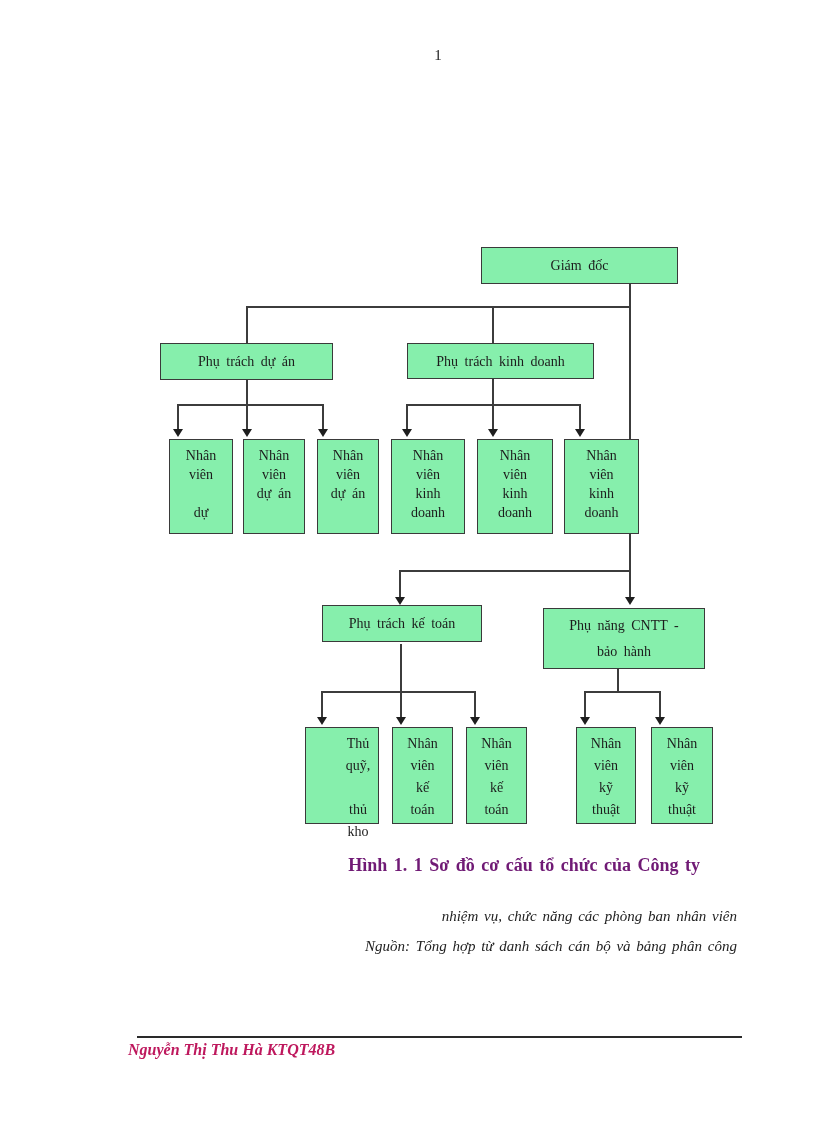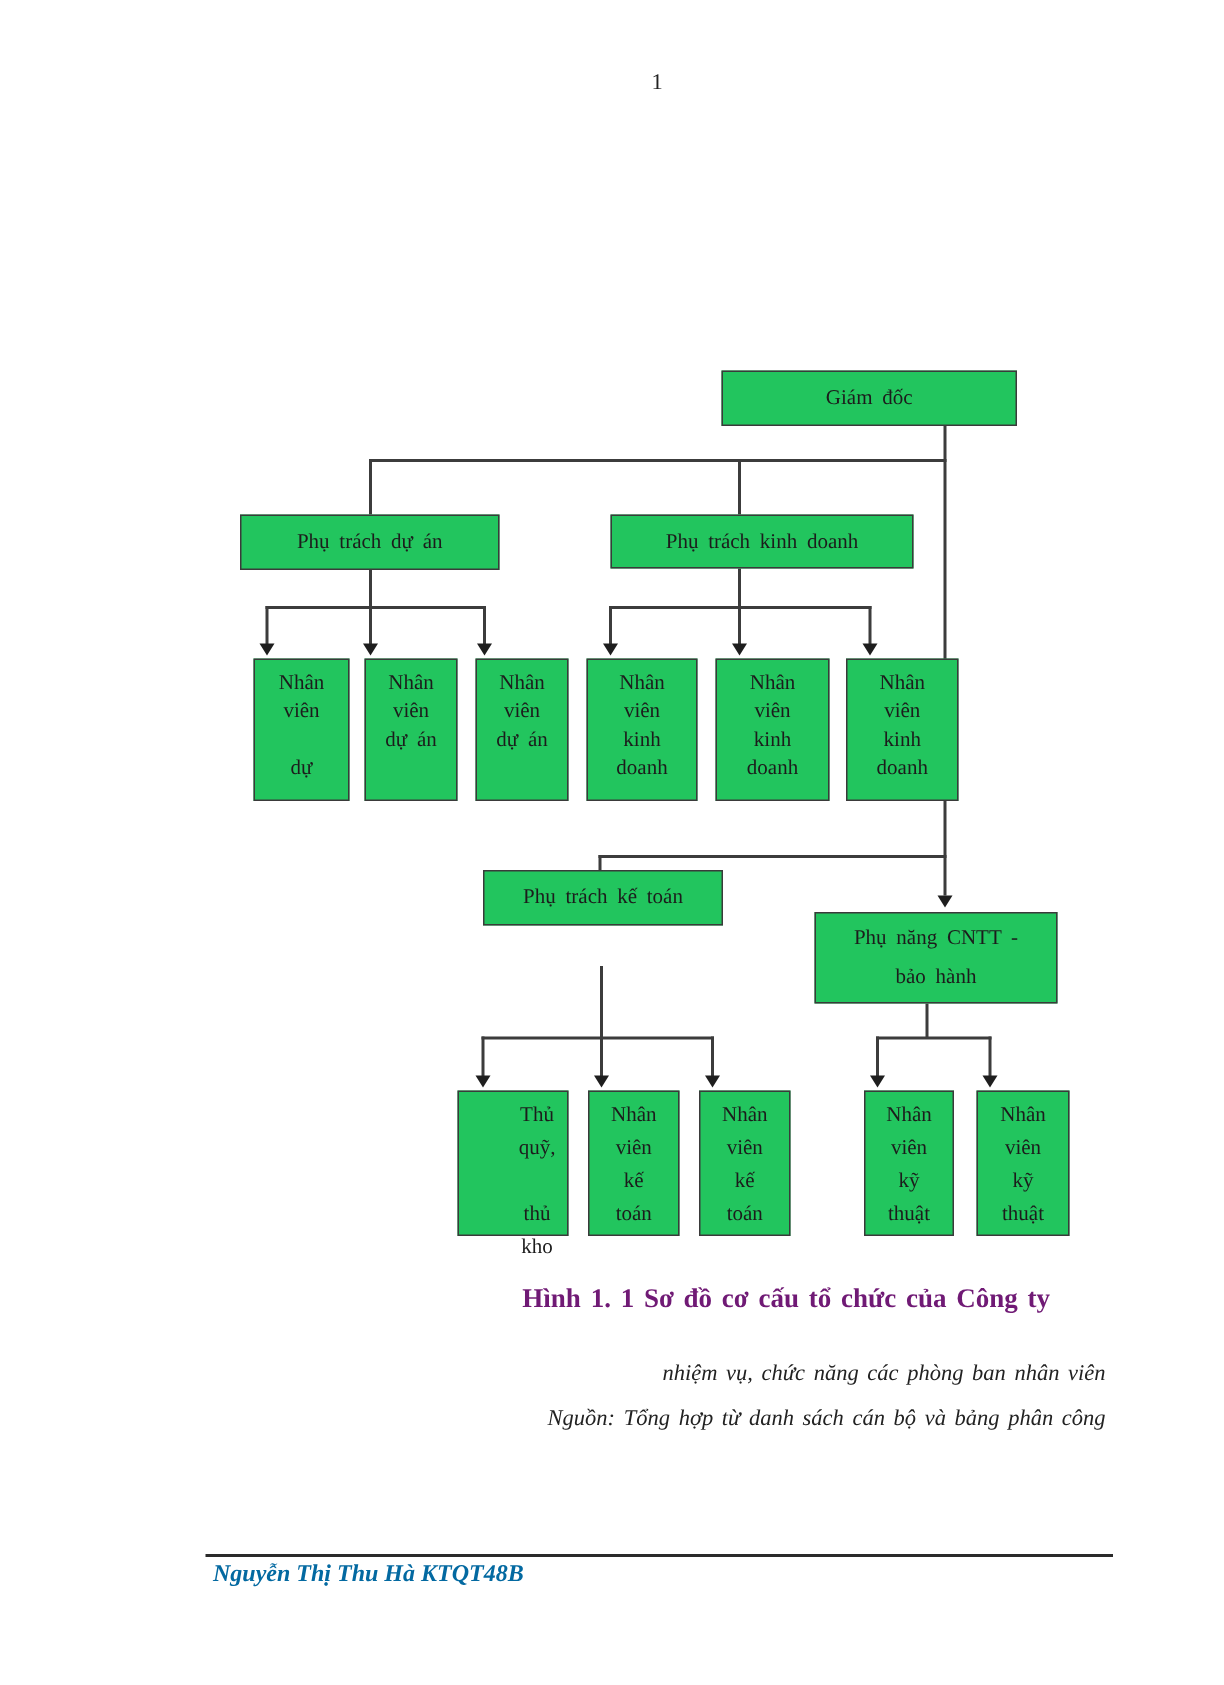--- a/index.html
+++ b/index.html
@@ -23,21 +23,21 @@
     width: 60px;
     text-align: center;
     font-size: 15px;
     color: #222;
   }
   .org-chart { position: absolute; left: 0; top: 0; width: 816px; height: 840px; }
   .node {
     position: absolute;
     box-sizing: border-box;
     border: 1.5px solid #3a3a3a;
-    background: #22c55e;
+    background: #86efac;
     text-align: center;
     font-size: 14px;
     color: #1c1c1c;
     word-spacing: 3px;
     display: flex;
     flex-direction: column;
     align-items: center;
   }
   .node.middle { justify-content: center; }
   .node.stack { justify-content: flex-start; margin-left: 21px; }
@@ -80,26 +80,26 @@
   .footer-rule {
     position: absolute;
     left: 137px;
     top: 1036px;
     width: 605px;
     height: 2px;
     background: #2a2a2a;
   }
   .footer-author {
     position: absolute;
-    left: 142px;
+    left: 128px;
     top: 1041px;
     font-size: 16px;
     font-weight: bold;
     font-style: italic;
-    color: #0369a1;
+    color: #be185d;
   }
 </style>
 </head>
 <body>
 
 <div class="page">
 
   <div class="page-number">1</div>
 
   <div class="org-chart">
@@ -150,21 +150,21 @@
     <div class="arrow-down" style="left:655px;top:717px;"></div>
 
     <div class="node middle" style="left:481px;top:247px;width:197px;height:37px;">
       <div class="nl">Giám  đốc</div>
     </div>
 
     <div class="node middle" style="left:160px;top:343px;width:173px;height:37px;">
       <div class="nl">Phụ trách dự án</div>
     </div>
 
-    <div class="node middle" style="left:407px;top:343px;width:202px;height:36px;">
+    <div class="node middle" style="left:407px;top:343px;width:187px;height:36px;">
       <div class="nl">Phụ trách kinh  doanh</div>
     </div>
 
     <div class="node stack" style="left:148px;top:439px;width:64px;height:95px;padding-top:6px;">
       <div class="nl">Nhân</div>
       <div class="nl">viên</div>
       <div class="nl"></div>
       <div class="nl">dự</div>
     </div>
 
@@ -194,21 +194,21 @@
       <div class="nl">doanh</div>
     </div>
 
     <div class="node stack" style="left:543px;top:439px;width:75px;height:95px;padding-top:6px;">
       <div class="nl">Nhân</div>
       <div class="nl">viên</div>
       <div class="nl">kinh</div>
       <div class="nl">doanh</div>
     </div>
 
-    <div class="node middle" style="left:322px;top:580px;width:160px;height:37px;">
+    <div class="node middle" style="left:322px;top:605px;width:160px;height:37px;">
       <div class="nl">Phụ trách kế toán</div>
     </div>
 
     <div class="node middle lh26" style="left:543px;top:608px;width:162px;height:61px;">
       <div class="nl">Phụ năng CNTT -</div>
       <div class="nl">bảo hành</div>
     </div>
 
     <div class="node stack lh22" style="left:284px;top:727px;width:74px;height:97px;padding-top:5px;padding-left:32px;">
       <div class="nl">Thủ</div>

